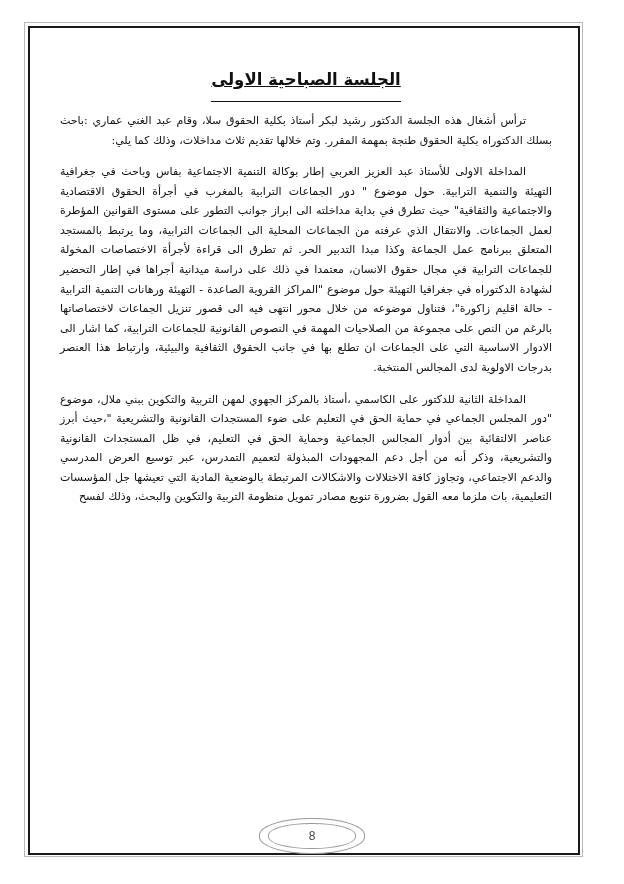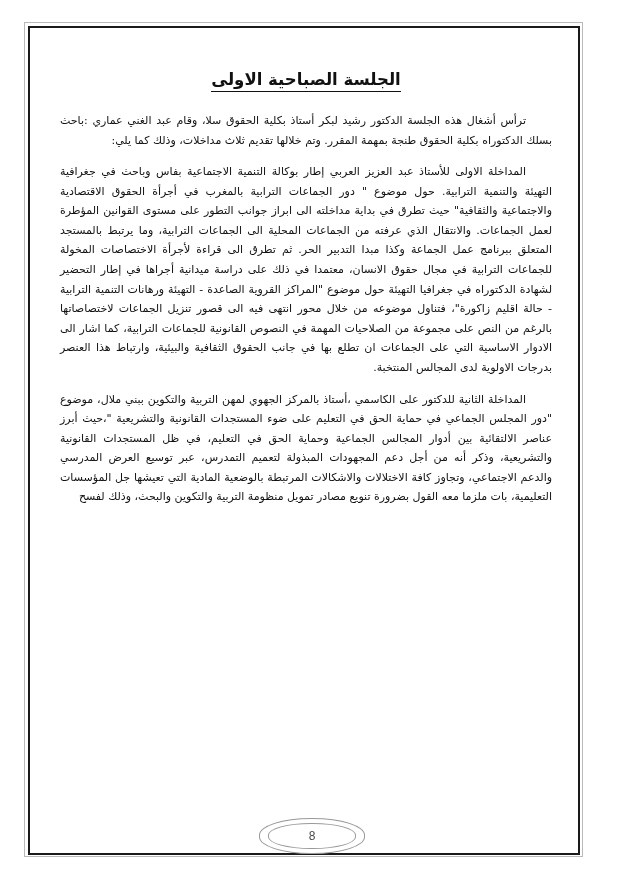--- a/index.html
+++ b/index.html
@@ -61,21 +61,22 @@
   .doc-title {
     text-align: center;
     font-size: 16.5px;
     font-weight: bold;
     letter-spacing: 0.3px;
     margin: 14px 0 20px 0;
     padding-bottom: 2px;
   }
   .doc-title .u {
     border-bottom: 1.6px solid #111;
-    padding-bottom: 2px;
+    padding-bottom: 12px;
+    text-decoration: underline;
   }
 
   p.para {
     margin: 0 0 12px 0;
     font-size: 11px;
     line-height: 1.78;
     text-align: justify;
     text-justify: inter-word;
     text-indent: 26px;
   }

